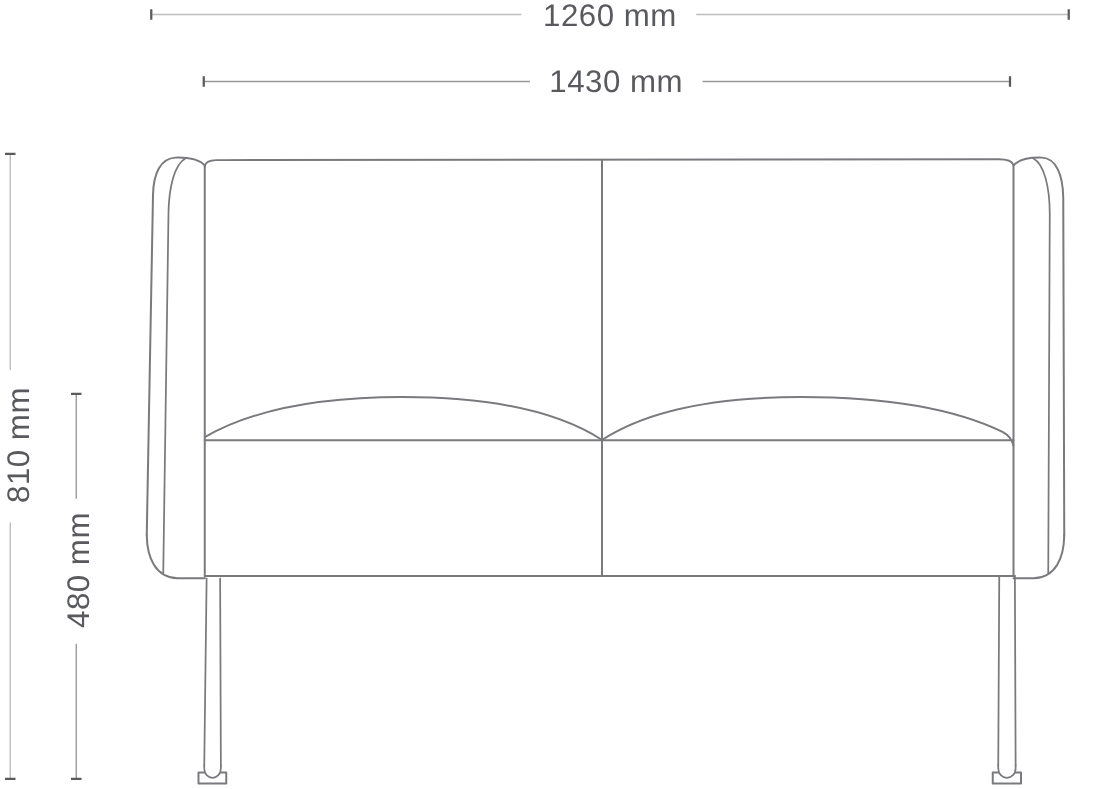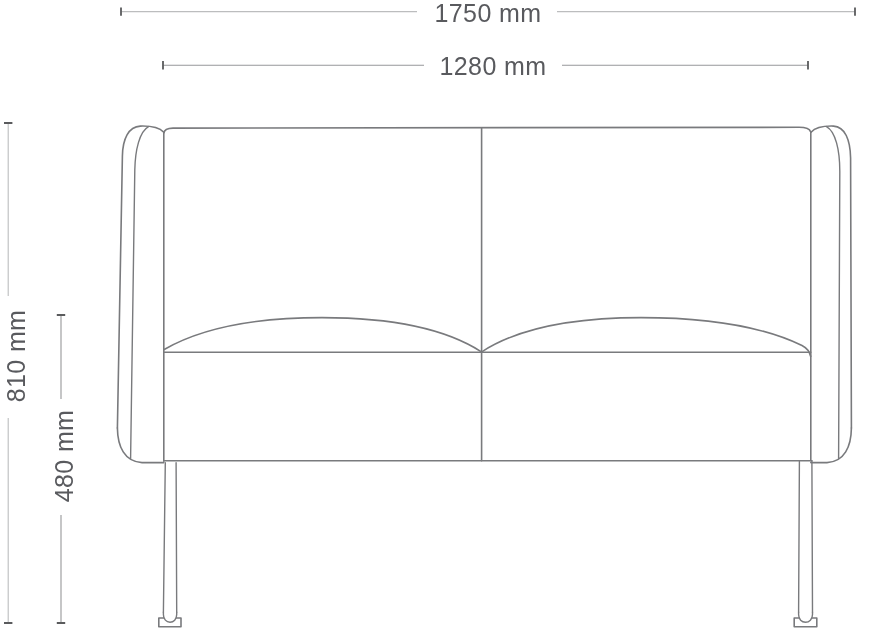--- a/index.html
+++ b/index.html
@@ -105,21 +105,21 @@
 
       <g>
         <path class="outline thin" d="M799.4,461.5 L798.6,612.2 M811.9,461.5 L812.5,612.2"></path>
         <path class="outline thin" d="M798.6,612.2 L798.6,614.5 C798.6,619.3 801.7,622.2 805.5,622.2 C809.2,622.2 812.5,619.3 812.5,614.5 L812.5,612.2"></path>
         <path class="outline" d="M798.6,618 L794.2,618 L794.2,626.7 L816.8,626.7 L816.8,618 L812.5,618"></path>
       </g>
 
     </g>
   </svg>
 
-  <div class="dim-label" style="left:488px;top:13px;">1750 mm</div>
+  <div class="dim-label" style="left:488px;top:13px;">1260 mm</div>
 
-  <div class="dim-label" style="left:493px;top:66px;">1280 mm</div>
+  <div class="dim-label" style="left:493px;top:66px;">1430 mm</div>
 
   <div class="dim-label vertical" style="left:16px;top:356px;">810 mm</div>
 
   <div class="dim-label vertical" style="left:64px;top:456px;">480 mm</div>
 
 </div>
 
 </body></html>

